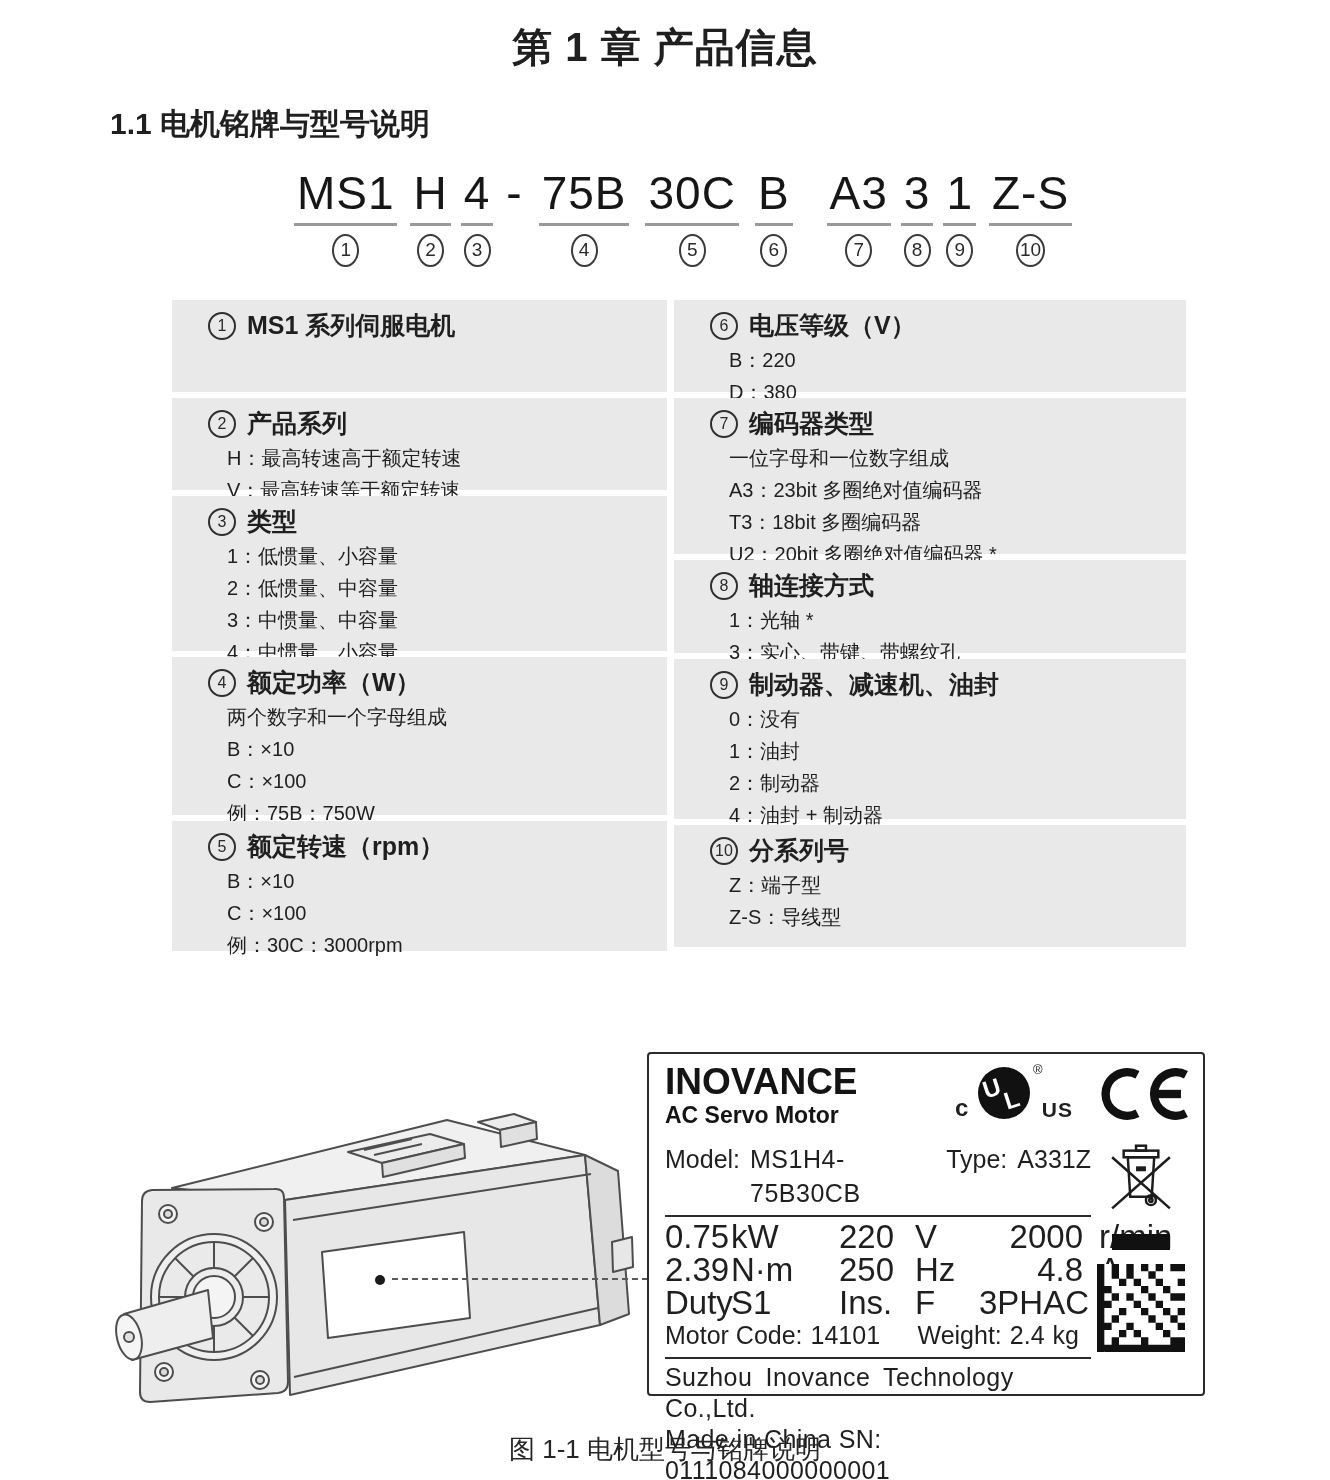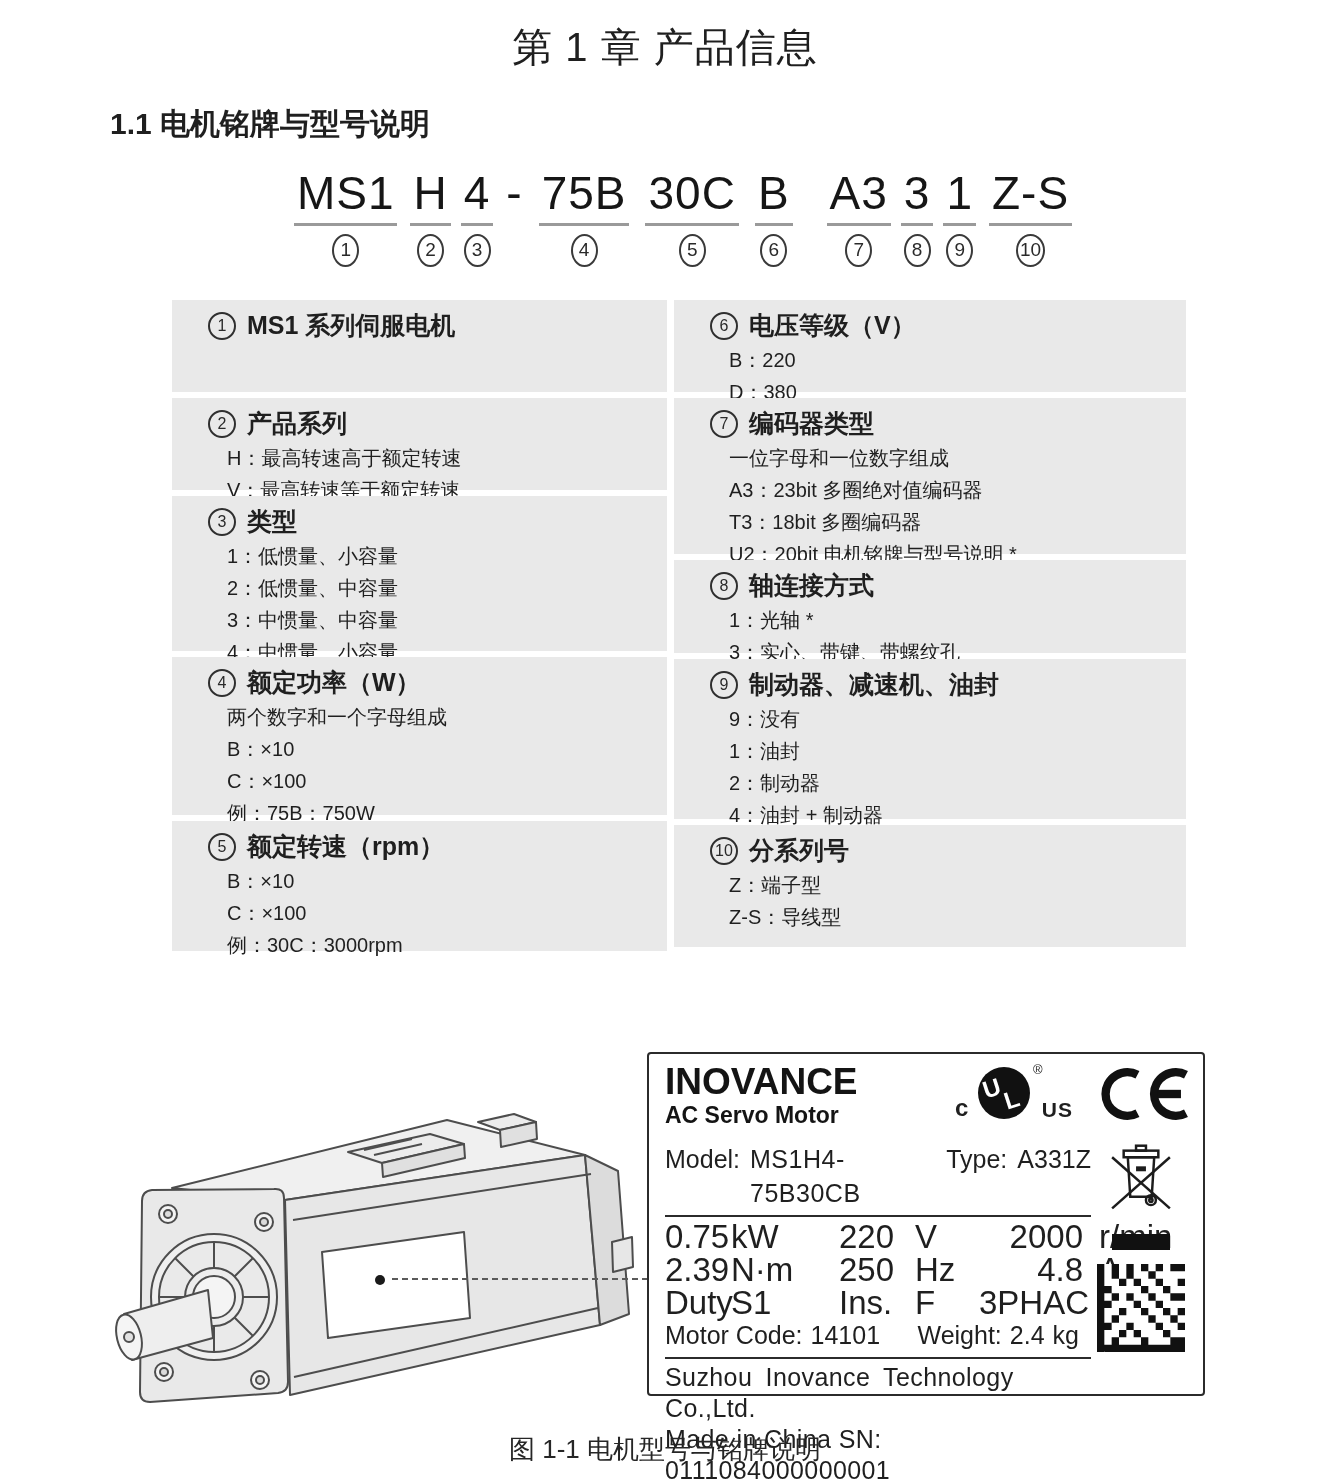--- a/index.html
+++ b/index.html
@@ -1,20 +1,20 @@
 <!DOCTYPE html>
 <html><head>
 <meta charset="utf-8">
 <style>
   html,body{margin:0;padding:0;background:#fff;}
   #page{position:relative;width:1330px;height:1480px;background:#ffffff;overflow:hidden;
         font-family:"Liberation Sans","DejaVu Sans",sans-serif;color:#1f1f1f;}
 
   .chapter-title{position:absolute;top:20px;left:0;width:100%;text-align:center;
-                 font-size:40px;font-weight:normal;letter-spacing:1px;}
+                 font-size:40px;font-weight:bold;letter-spacing:1px;}
   .section-title{position:absolute;top:104px;left:110px;font-size:30px;font-weight:bold;}
 
   
   .model-code{position:absolute;top:168px;left:0;width:100%;display:flex;
               justify-content:center;padding-left:36px;box-sizing:border-box;}
   .seg{display:flex;flex-direction:column;align-items:center;margin:0 8px;}
   .seg.tight{margin:0 5px;}
   .seg.gapL{margin-left:26px;}
   .seg-text{font-size:46px;line-height:1.12;color:#161616;padding:0 3px 3px;
             border-bottom:3px solid #9a9a9a;letter-spacing:1px;}
@@ -202,42 +202,42 @@
 
       <div class="block" style="height:156px">
         <div class="block-head">
           <span class="num-circle">7</span>
           <span>编码器类型</span>
         </div>
         <div class="block-items">
           <div>一位字母和一位数字组成</div>
           <div>A3：23bit 多圈绝对值编码器</div>
           <div>T3：18bit 多圈编码器</div>
-          <div>U2：20bit 电机铭牌与型号说明 *</div>
+          <div>U2：20bit 多圈绝对值编码器 *</div>
         </div>
       </div>
 
       <div class="block" style="height:93px">
         <div class="block-head">
           <span class="num-circle">8</span>
           <span>轴连接方式</span>
         </div>
         <div class="block-items">
           <div>1：光轴 *</div>
           <div>3：实心、带键、带螺纹孔</div>
         </div>
       </div>
 
       <div class="block" style="height:160px">
         <div class="block-head">
           <span class="num-circle">9</span>
           <span>制动器、减速机、油封</span>
         </div>
         <div class="block-items">
-          <div>9：没有</div>
+          <div>0：没有</div>
           <div>1：油封</div>
           <div>2：制动器</div>
           <div>4：油封 + 制动器</div>
         </div>
       </div>
 
       <div class="block" style="height:122px">
         <div class="block-head">
           <span class="num-circle">10</span>
           <span>分系列号</span>

